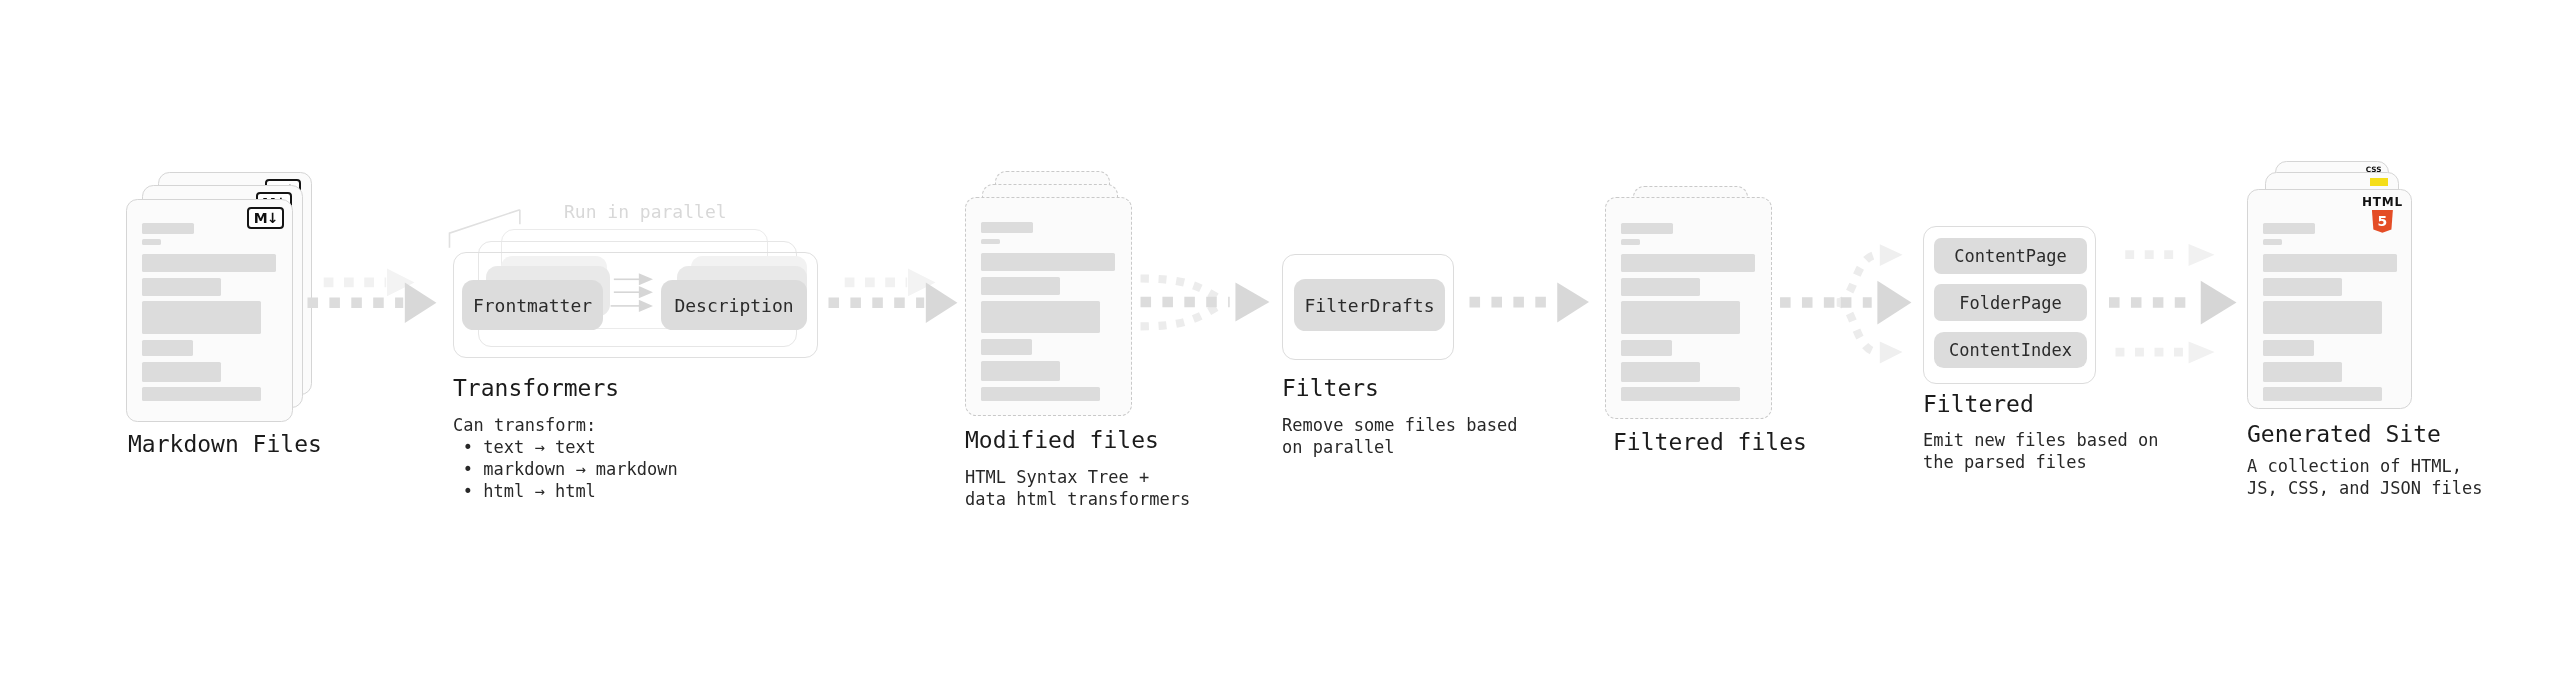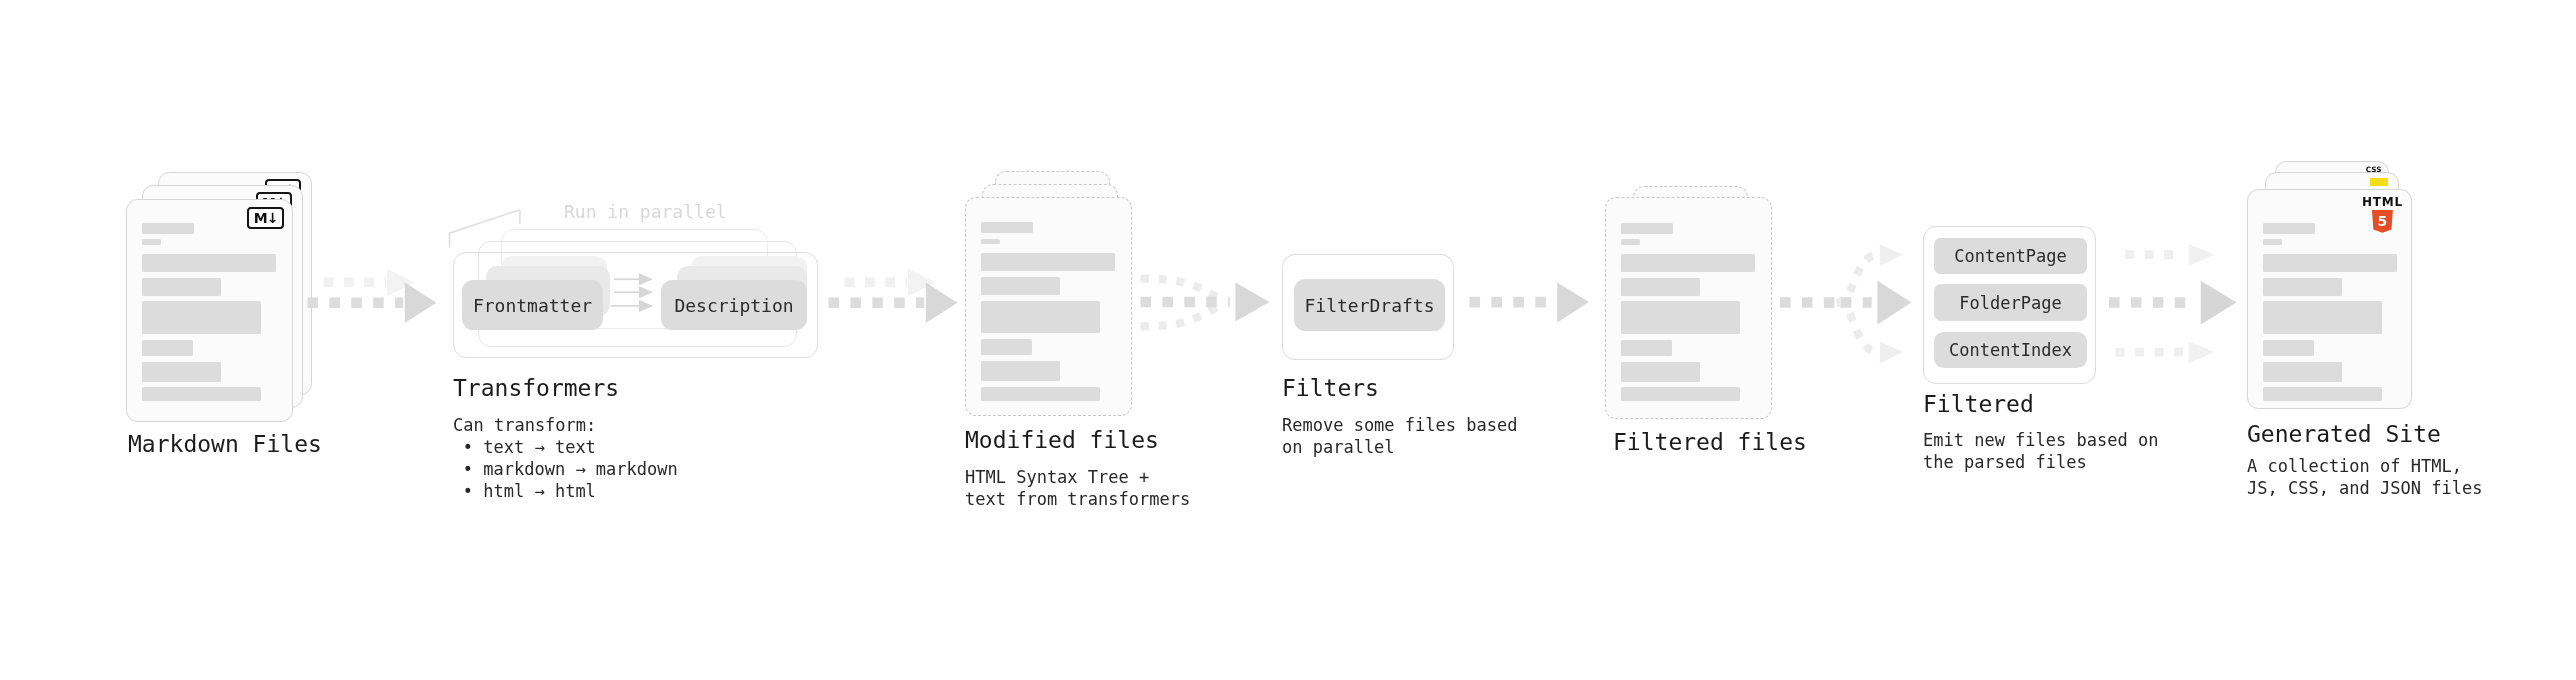--- a/index.html
+++ b/index.html
@@ -121,21 +121,21 @@
     <div class="bar" style="width:79px;height:18px;"></div>
     <div class="bar" style="width:119px;height:32.5px;"></div>
     <div class="bar" style="width:51px;height:16.3px;"></div>
     <div class="bar" style="width:79px;height:20.3px;"></div>
     <div class="bar" style="width:119px;height:14px;"></div>
   </div>
 </div>
 <div class="title" style="left:965px;top:427px;">Modified files</div>
 <div class="sub" style="left:965px;top:466px;">
   <div>HTML Syntax Tree +</div>
-  <div>text from transformers</div>
+  <div>data html transformers</div>
 </div>
 
 <svg class="abs" style="left:1134px;top:268px;" width="142" height="73" viewBox="0 0 175 90">
   <path d="M 8 13 C 58 13, 76 20, 102 36" fill="none" stroke="#ececec" stroke-width="10" stroke-dasharray="10 12"></path>
   <path d="M 8 72 C 58 72, 76 64, 102 48" fill="none" stroke="#ececec" stroke-width="10" stroke-dasharray="10 12"></path>
   <line x1="8" y1="42" x2="118" y2="42" stroke="#dcdcdc" stroke-width="13" stroke-dasharray="13 14"></line>
   <polygon points="125,18 167,42 125,66" fill="#d8d8d8"></polygon>
 </svg>
 
 <div class="panel" style="left:1282px;top:254px;width:172px;height:106px;"></div>

